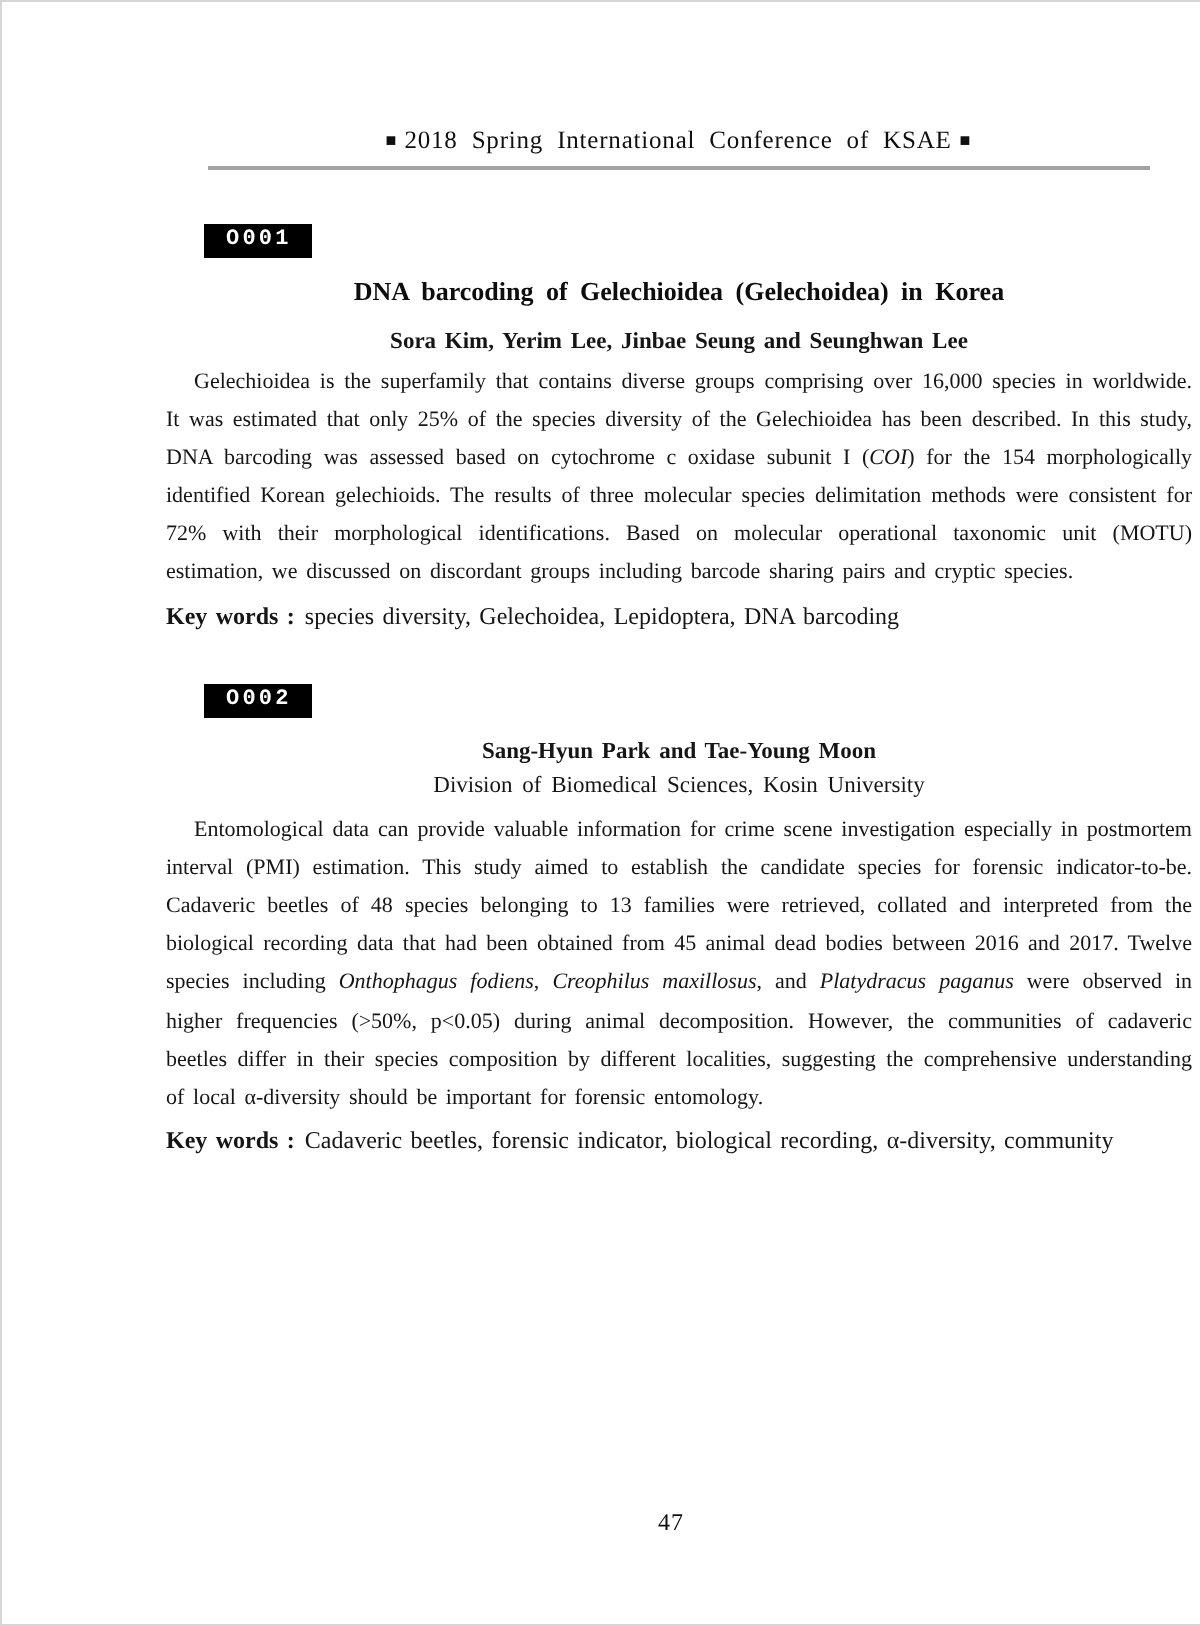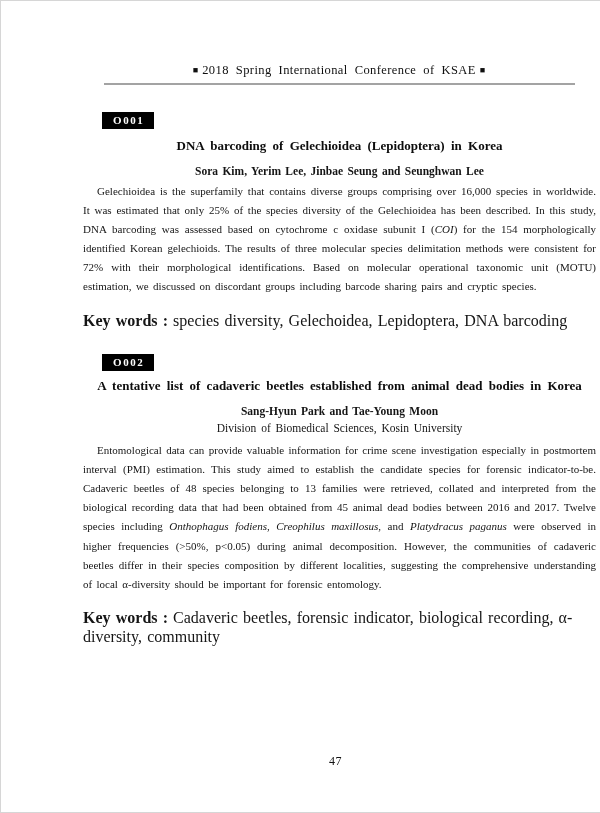--- a/index.html
+++ b/index.html
@@ -38,20 +38,21 @@
   .badge {
     display: inline-block;
     background: #000000;
     color: #ffffff;
     font-size: 11px;
     font-weight: bold;
     letter-spacing: 1.6px;
     line-height: 13px;
     padding: 2px 10px 2px 11px;
     margin-left: 19px;
+    font-family: Liberation Mono, monospace;
   }
   .badge-1 { margin-top: 27px; }
   .badge-2 { margin-top: 24px; }
   .abs-title {
     margin-top: 9px;
     text-align: center;
     font-weight: bold;
     font-size: 13px;
     word-spacing: 3px;
     color: #0d0d0d;
@@ -74,22 +75,22 @@
   .abs-body {
     margin: 5px 0 0 0;
     font-size: 11px;
     line-height: 19.1px;
     text-align: justify;
     text-indent: 14px;
     word-spacing: 1.6px;
   }
   .abs-body.b2 { margin-top: 6px; }
   .kw-line {
-    margin-top: 14px;
-    font-size: 16px;
+    margin-top: 2px;
+    font-size: 12px;
     line-height: 19px;
     word-spacing: 1.2px;
   }
   .kw-label { font-weight: bold; margin-right: 5px; }
   .it { font-style: italic; }
   .ul { }
   .page-number {
     position: absolute;
     bottom: 43px;
     left: 16px;
@@ -107,31 +108,30 @@
 
   <div class="conf-header">
     <span class="sq">■</span><span>2018 Spring International Conference of KSAE</span><span class="sq">■</span>
   </div>
   <div class="header-rule"></div>
 
   <div class="content">
 
     <section>
       <div class="badge badge-1">O001</div>
-      <div class="abs-title">DNA barcoding of Gelechioidea (Lepidoptera) in Korea</div>
+      <div class="abs-title">DNA barcoding of Gelechioidea (Gelechoidea) in Korea</div>
       <div class="abs-authors"><span class="ul">Sora Kim</span><span>, Yerim Lee, Jinbae Seung and Seunghwan Lee</span></div>
       <p class="abs-body"><span>Gelechioidea is the superfamily that contains diverse groups comprising over 16,000 species in worldwide. It was estimated that only 25% of the species diversity of the Gelechioidea has been described. In this study, DNA barcoding was assessed based on cytochrome c oxidase subunit I (</span><span class="it">COI</span><span>) for the 154 morphologically identified Korean gelechioids. The results of three molecular species delimitation methods were consistent for 72% with their morphological identifications. Based on molecular operational taxonomic unit (MOTU) estimation, we discussed on discordant groups including barcode sharing pairs and cryptic species.</span></p>
       <div class="kw-line">
         <span class="kw-label">Key words :</span><span>species diversity, Gelechoidea, Lepidoptera, DNA barcoding</span>
       </div>
     </section>
 
     <section>
       <div class="badge badge-2">O002</div>
-      <div class="abs-title t2">A tentative list of cadaveric beetles established from animal dead bodies in Korea</div>
       <div class="abs-authors"><span class="ul">Sang-Hyun Park</span><span> and Tae-Young Moon</span></div>
       <div class="abs-affil">
         <div>Division of Biomedical Sciences, Kosin University</div>
       </div>
       <p class="abs-body b2"><span>Entomological data can provide valuable information for crime scene investigation especially in postmortem interval (PMI) estimation. This study aimed to establish the candidate species for forensic indicator-to-be. Cadaveric beetles of 48 species belonging to 13 families were retrieved, collated and interpreted from the biological recording data that had been obtained from 45 animal dead bodies between 2016 and 2017. Twelve species including </span><span class="it">Onthophagus fodiens</span><span>, </span><span class="it">Creophilus maxillosus</span><span>, and </span><span class="it">Platydracus paganus</span><span> were observed in higher frequencies (&gt;50%, p&lt;0.05) during animal decomposition. However, the communities of cadaveric beetles differ in their species composition by different localities, suggesting the comprehensive understanding of local α-diversity should be important for forensic entomology.</span></p>
       <div class="kw-line">
         <span class="kw-label">Key words :</span><span>Cadaveric beetles, forensic indicator, biological recording, α-diversity, community</span>
       </div>
     </section>
 

